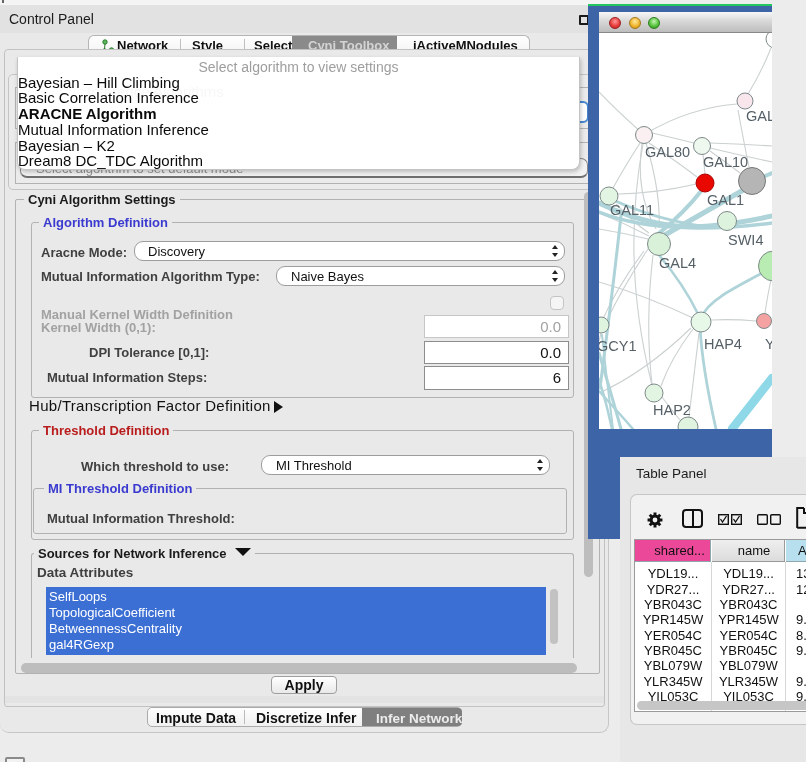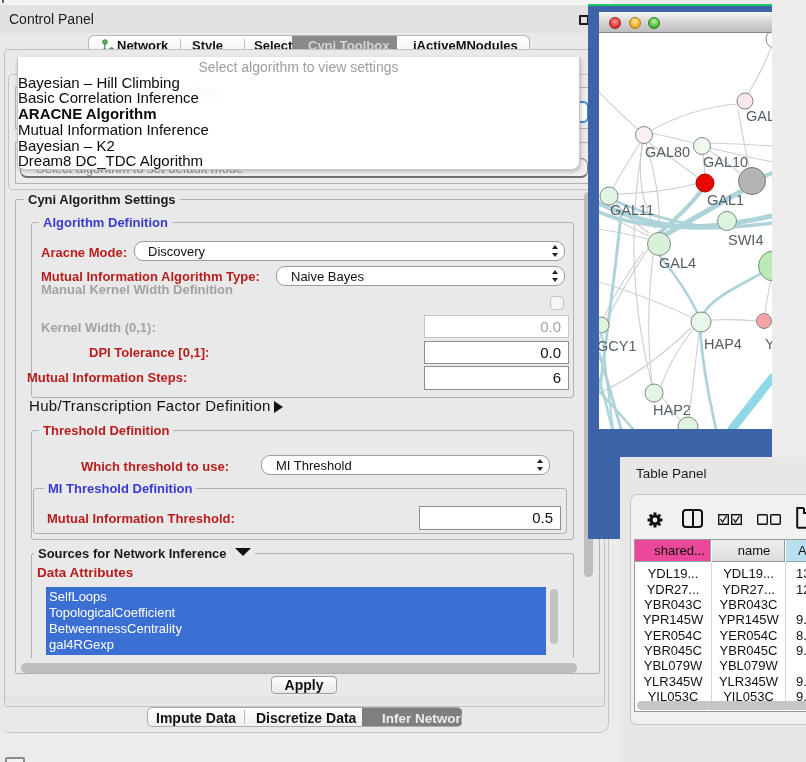--- a/index.html
+++ b/index.html
@@ -8,21 +8,21 @@
 .b { font-weight:bold; }
 .dis { color:#a2a2a2 !important; }
 .grp { position:absolute; border:1px solid #b2b2b2; border-radius:3px; }
 .gtitle { position:absolute; top:-8px; background:#e9e9e9; padding:0 4px; font-size:13px; font-weight:bold; line-height:15px; color:#1a1a1a; white-space:nowrap; }
 .combo { position:absolute; background:#fff; border:1px solid #9d9d9d; border-radius:4px; font-size:13px; color:#111; }
 .combo .tx { position:absolute; left:13px; top:50%; transform:translateY(-50%); }
 .updn { position:absolute; right:6px; top:50%; transform:translateY(-50%); width:6px; height:12px; }
 .updn:before { content:""; position:absolute; left:0; top:0; border-left:3px solid transparent; border-right:3px solid transparent; border-bottom:4.5px solid #222; }
 .updn:after { content:""; position:absolute; left:0; bottom:0; border-left:3px solid transparent; border-right:3px solid transparent; border-top:4.5px solid #222; }
 .fld { position:absolute; background:#fff; border:1px solid #8d8d8d; font-size:15px; color:#111; text-align:right; padding-right:7px; }
-.lbl { position:absolute; font-size:13px; font-weight:bold; color:#b91c1c; white-space:nowrap; line-height:15px; }
+.lbl { position:absolute; font-size:13px; font-weight:bold; color:#404040; white-space:nowrap; line-height:15px; }
 </style>
 </head>
 <body>
 
 <div class="abs" style="left:0;top:0;width:610px;height:5px;background:#f4f4f4;"></div>
 <div class="abs" style="left:2px;top:0;width:2px;height:3px;background:#666;"></div>
 
 <div class="abs" id="cpwin" style="left:0;top:4px;width:609px;height:729px;background:#e9e9e9;border-right:1px solid #c6c6c6;border-bottom:1px solid #c6c6c6;border-radius:0 0 9px 9px;">
 
   <div class="abs" style="left:0;top:0;width:100%;height:29px;background:#e2e2e2;border-top:1px solid #f5f5f5;">
@@ -70,67 +70,66 @@
   <div class="lbl" style="left:41px;top:240.5px;">Aracne Mode:</div>
   <div class="combo" style="left:134px;top:237px;width:431px;height:20px;border-radius:9px;">
       <span class="tx">Discovery</span>
       <span class="updn"></span>
     </div>
   <div class="lbl" style="left:41px;top:265px;">Mutual Information Algorithm Type:</div>
   <div class="combo" style="left:276px;top:262px;width:289px;height:20px;border-radius:9px;">
       <span class="tx" style="left:14px;">Naive Bayes</span>
       <span class="updn"></span>
     </div>
-  <div class="lbl dis" style="left:41px;top:278px;">Manual Kernel Width Definition</div>
+  <div class="lbl dis" style="left:41px;top:303px;">Manual Kernel Width Definition</div>
   <div class="abs" style="left:550px;top:292px;width:14px;height:14px;background:#f5f5f5;border:1.5px solid #c4c4c4;border-radius:4px;"></div>
   <div class="lbl dis" style="left:41px;top:316px;">Kernel Width (0,1):</div>
   <div class="fld dis" style="left:424px;top:311px;width:145px;height:23px;border-color:#c6c6c6;line-height:21px;">0.0</div>
   <div class="lbl" style="left:41px;top:341px;padding-left:48px;">DPI Tolerance [0,1]:</div>
   <div class="fld" style="left:424px;top:336.5px;width:145px;height:23.5px;line-height:21px;">0.0</div>
-  <div class="lbl" style="left:27px;top:366px;">Mutual Information Steps:</div>
+  <div class="lbl" style="left:47px;top:366px;">Mutual Information Steps:</div>
   <div class="fld" style="left:424px;top:362px;width:145px;height:23.5px;line-height:21px;">6</div>
 
   <div class="abs" style="left:29px;top:394px;font-size:15px;color:#111;letter-spacing:0.3px;line-height:16px;">Hub/Transcription Factor Definition</div>
   <div class="abs" style="left:274px;top:396.5px;width:0;height:0;border-top:6.5px solid transparent;border-bottom:6.5px solid transparent;border-left:9px solid #111;"></div>
 
   <div class="grp" style="left:31px;top:426px;width:543px;height:110px;">
     <div class="gtitle" style="left:7px;color:#b91c1c;">Threshold Definition</div>
   </div>
   <div class="lbl" style="left:81px;top:454.5px;">Which threshold to use:</div>
   <div class="combo" style="left:237px;top:451px;width:289px;height:20px;border-radius:9px;margin-left:24px;">
       <span class="tx" style="left:14px;">MI Threshold</span>
       <span class="updn"></span>
     </div>
 
   <div class="grp" style="left:33px;top:484px;width:534px;height:46px;">
     <div class="gtitle" style="left:10px;color:#3a3ad0;">MI Threshold Definition</div>
   </div>
   <div class="lbl" style="left:47px;top:506.5px;">Mutual Information Threshold:</div>
-  <div class="fld" style="left:419px;top:502px;width:142px;height:24px;line-height:22px;">0.5</div>
 
   <div class="grp" style="left:31px;top:549px;width:543px;height:105px;border-bottom:none;border-radius:3px 3px 0 0;">
     <div class="gtitle" style="left:2px;">Sources for Network Inference<span style="display:inline-block;width:0;height:0;border-left:8.5px solid transparent;border-right:8.5px solid transparent;border-top:8.5px solid #111;margin-left:8px;vertical-align:2px;"></span></div>
   </div>
   <div class="lbl" style="left:37px;top:561px;font-size:13.5px;">Data Attributes</div>
   <div class="abs" style="left:46px;top:583px;width:500px;height:68px;background:#3c6fd4;color:#fff;font-size:13px;line-height:16.3px;padding:1.5px 0 0 3px;overflow:hidden;">SelfLoops<br>TopologicalCoefficient<br>BetweennessCentrality<br>gal4RGexp</div>
   <div class="abs" style="left:550px;top:585px;width:8px;height:55px;background:#c2c2c2;border-radius:4px;"></div>
 
   <div class="abs" style="left:584px;top:188px;width:9px;height:385px;background:#bdbdbd;border-radius:5px;"></div>
   <div class="abs" style="left:21px;top:659px;width:556px;height:10px;background:#bdbdbd;border-radius:5px;"></div>
 
   <div class="abs" style="left:5px;top:692px;width:599px;height:7px;background:#e3e3e3;"></div>
 
   <div class="abs" style="left:271px;top:672px;width:66px;height:18px;background:linear-gradient(#ffffff,#e9e9e9);border:1px solid #9e9e9e;border-radius:4px;text-align:center;font-size:14px;font-weight:bold;color:#111;line-height:16px;">Apply</div>
 
   <div class="abs" style="left:147px;top:703px;width:315px;height:20px;background:linear-gradient(#fefefe,#f0f0f0);border:1px solid #ababab;border-radius:5px;">
     <div class="abs" style="left:214px;top:0;width:100px;height:18px;background:#7f7f7f;border-radius:0 4px 4px 0;"></div>
     <div class="abs" style="left:96px;top:2px;width:1px;height:14px;background:#bbb;"></div>
     <div class="abs b" style="left:8px;top:2px;font-size:14px;color:#111;white-space:nowrap;">Impute Data</div>
-    <div class="abs b" style="left:108px;top:2px;font-size:14px;color:#111;white-space:nowrap;">Discretize Data</div>
-    <div class="abs b" style="left:234px;top:2.5px;font-size:13.5px;color:#ececec;white-space:nowrap;">Infer Network</div>
+    <div class="abs b" style="left:108px;top:2px;font-size:14px;color:#111;white-space:nowrap;">Discretize Infer</div>
+    <div class="abs b" style="left:228px;top:2.5px;font-size:13.5px;color:#ececec;white-space:nowrap;">Infer Network</div>
   </div>
 </div>
 
 <div class="abs" style="left:17px;top:57px;width:563px;height:113px;background:#fff;border:1px solid #c4c4c4;border-top:none;border-radius:0 0 8px 8px;box-shadow:1px 2px 4px rgba(0,0,0,0.22);z-index:50;overflow:hidden;">
   <div class="abs" style="left:0;top:2px;width:100%;text-align:center;font-size:14px;color:#9e9e9e;">Select algorithm to view settings</div>
   <div class="abs" style="left:56px;top:26px;font-size:15px;color:#f7f7f7;margin-left:13px;">Inference Algorithms</div>
   <div class="abs" style="left:0;top:17.5px;font-size:15px;color:#0a0a0a;line-height:15.8px;">Bayesian – Hill Climbing<br>Basic Correlation Inference<br><span class="b">ARACNE Algorithm</span><br>Mutual Information Inference<br>Bayesian – K2<br>Dream8 DC_TDC Algorithm</div>
 </div>
 
 <svg class="abs" style="left:616px;top:373px;" width="5" height="6" viewBox="0 0 5 6">

